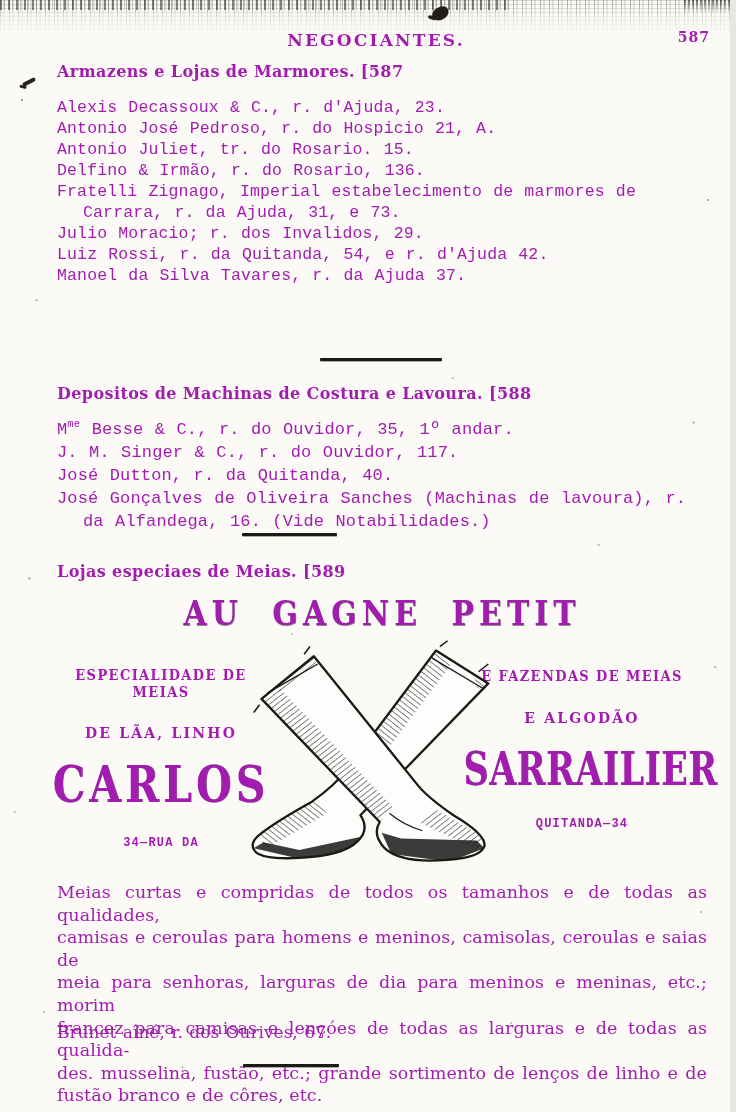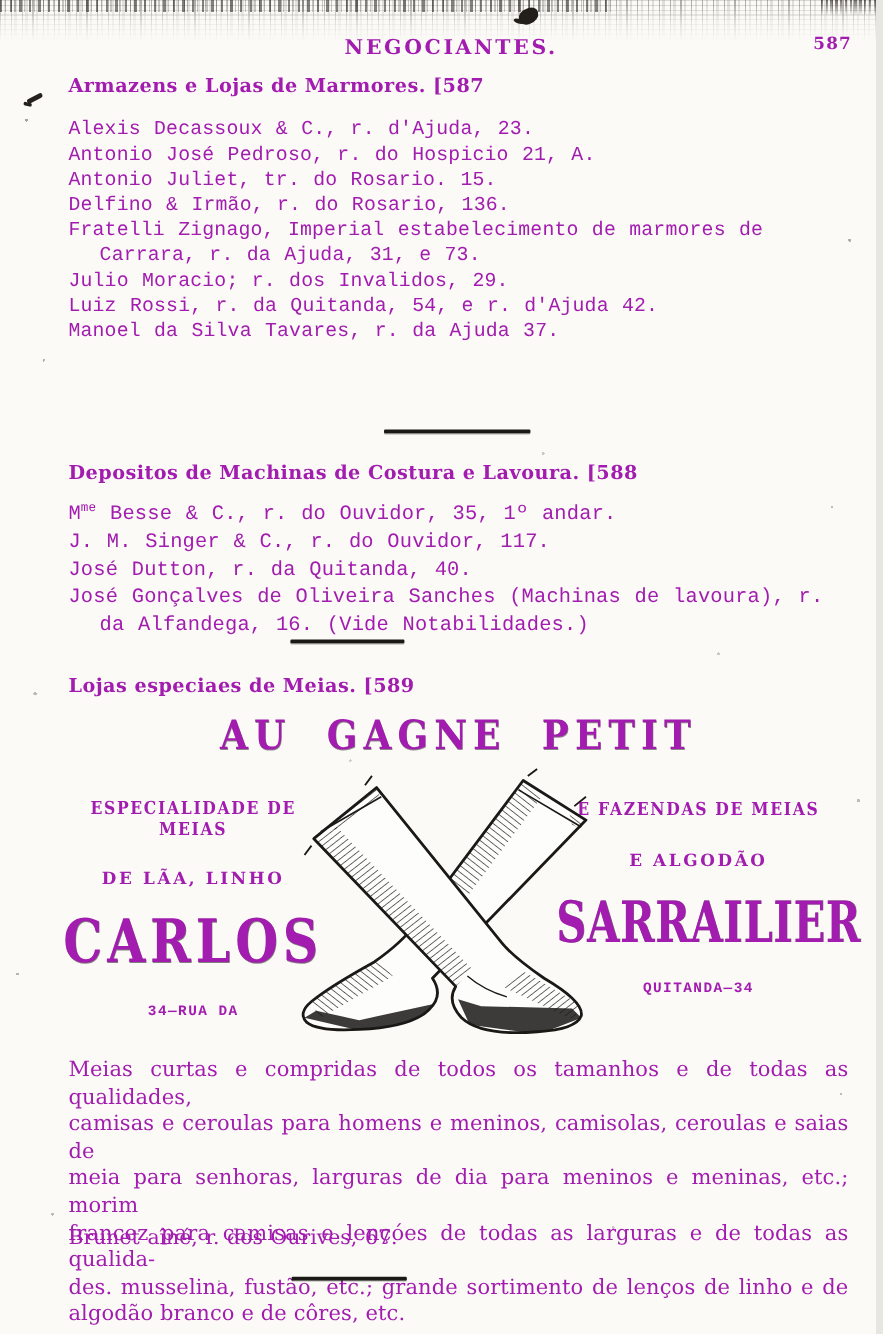--- a/index.html
+++ b/index.html
@@ -193,19 +193,19 @@
       <path d="M 148,176 q 14,12 34,18" stroke="#1b1916" stroke-width="1.2" fill="none"></path>
     </g>
   </svg>
 
   <div class="ad-body">
     <div class="jline">Meias curtas e compridas de todos os tamanhos e de todas as qualidades,</div>
     <div class="jline">camisas e ceroulas para homens e meninos, camisolas, ceroulas e saias de</div>
     <div class="jline">meia para senhoras, larguras de dia para meninos e meninas, etc.; morim</div>
     <div class="jline">francez para camisas e lençóes de todas as larguras e de todas as qualida-</div>
     <div class="jline">des. musselina, fustão, etc.; grande sortimento de lenços de linho e de</div>
-    <div class="jline last">algodão branco e de côres, etc.</div>
+    <div class="jline last">fustão branco e de côres, etc.</div>
   </div>
 
   <div class="footer-entry">Brunet aîné, r. dos Ourives, 67.</div>
   <div class="rule" id="rule3"></div>
 
 </div>
 
 </body></html>

